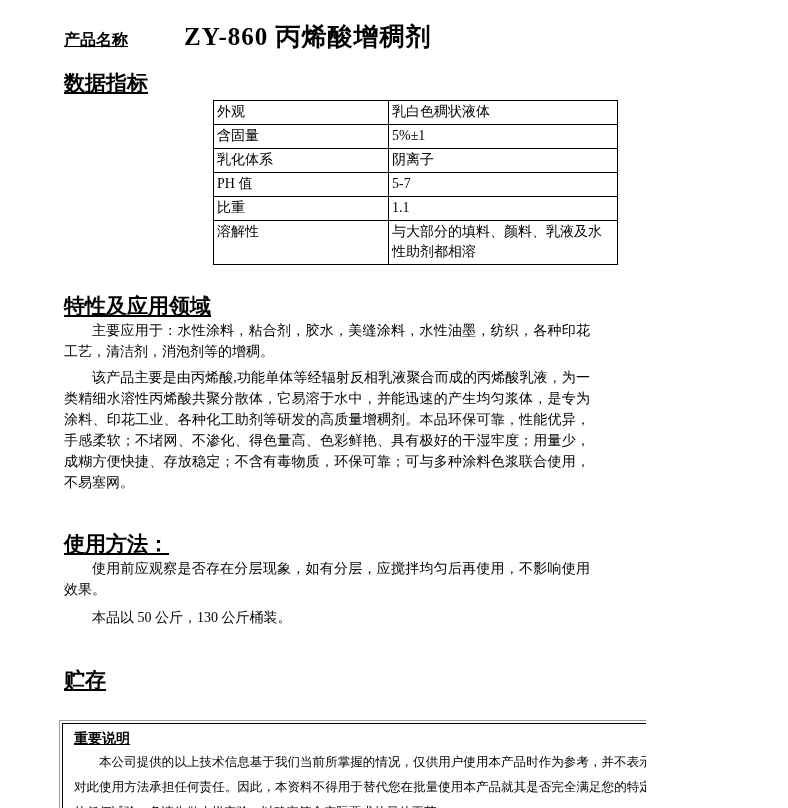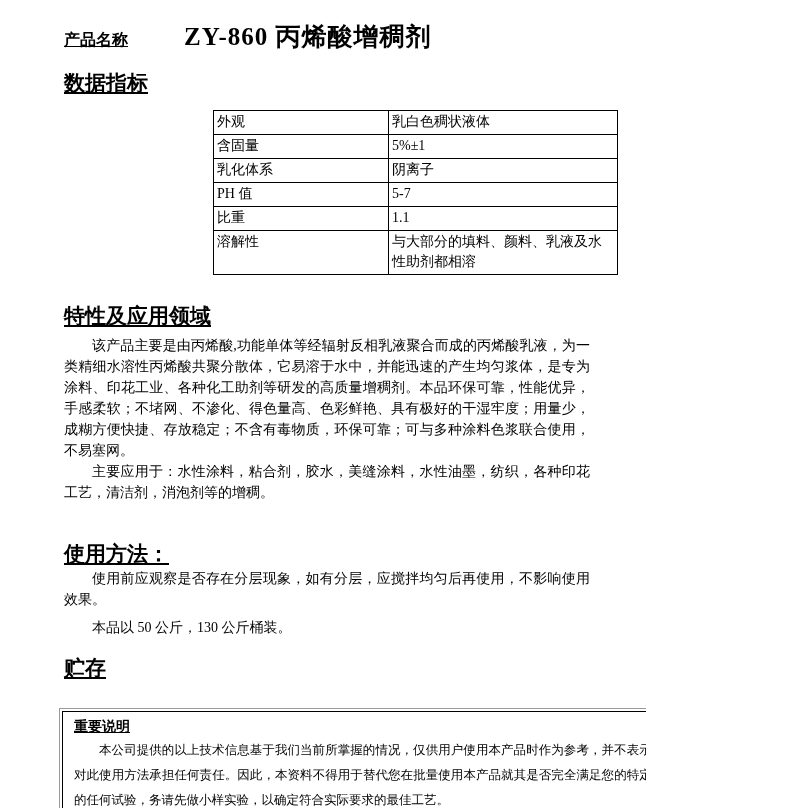--- a/index.html
+++ b/index.html
@@ -40,21 +40,21 @@
     font-weight: bold;
     text-decoration: underline;
     margin: 0;
   }
   .heading-data {
     margin-top: 16px;
   }
   .spec-table {
     border-collapse: collapse;
     margin-left: 149px;
-    margin-top: 13px;
+    margin-top: 3px;
     table-layout: fixed;
     width: 390px;
     font-size: 14px;
   }
   .spec-table td {
     border: 1px solid #000000;
     padding: 1px 3px 2px 3px;
     height: 19px;
     line-height: 20px;
     vertical-align: top;
@@ -69,21 +69,21 @@
     text-align: justify;
     margin: 0;
     word-break: break-all;
   }
   .heading-features { margin-top: 27px; }
   .features-par1 { margin-top: 5px; }
   .heading-usage { margin-top: 37px; }
   .usage-par1 { margin-top: 5px; }
   .heading-packaging { margin-top: 31px; }
   .packaging-par { margin-top: 7px; }
-  .heading-storage { margin-top: 16px; }
+  .heading-storage { margin-top: 38px; }
   .storage-par { margin-top: 4px; }
   .notice-box {
     margin-top: 29px;
     margin-left: -2px;
     width: 652px;
     box-sizing: border-box;
     border: 1px solid #000000;
     outline: 1px solid #9a9a9a;
     outline-offset: 2px;
     box-shadow: 4px 4px 0 -1px #6f6f6f;
@@ -140,22 +140,22 @@
         <td class="val-col">1.1</td>
       </tr>
       <tr>
         <td class="key-col">溶解性</td>
         <td class="val-col">与大部分的填料、颜料、乳液及水性助剂都相溶</td>
       </tr>
     </tbody>
   </table>
 
   <div class="section-heading heading-features">特性及应用领域</div>
+  <p class="body-par">主要应用于：水性涂料，粘合剂，胶水，美缝涂料，水性油墨，纺织，各种印花工艺，清洁剂，消泡剂等的增稠。</p>
   <p class="body-par features-par1">该产品主要是由丙烯酸,功能单体等经辐射反相乳液聚合而成的丙烯酸乳液，为一类精细水溶性丙烯酸共聚分散体，它易溶于水中，并能迅速的产生均匀浆体，是专为涂料、印花工业、各种化工助剂等研发的高质量增稠剂。本品环保可靠，性能优异，手感柔软；不堵网、不渗化、得色量高、色彩鲜艳、具有极好的干湿牢度；用量少，成糊方便快捷、存放稳定；不含有毒物质，环保可靠；可与多种涂料色浆联合使用，不易塞网。</p>
-  <p class="body-par">主要应用于：水性涂料，粘合剂，胶水，美缝涂料，水性油墨，纺织，各种印花工艺，清洁剂，消泡剂等的增稠。</p>
 
   <div class="section-heading heading-usage">使用方法：</div>
   <p class="body-par">使用前应观察是否存在分层现象，如有分层，应搅拌均匀后再使用，不影响使用效果。</p>
 
   <p class="body-par packaging-par">本品以 50 公斤，130 公斤桶装。</p>
 
   <div class="section-heading heading-storage">贮存</div>
 
   <div class="notice-box">
     <div class="notice-title">重要说明</div>

